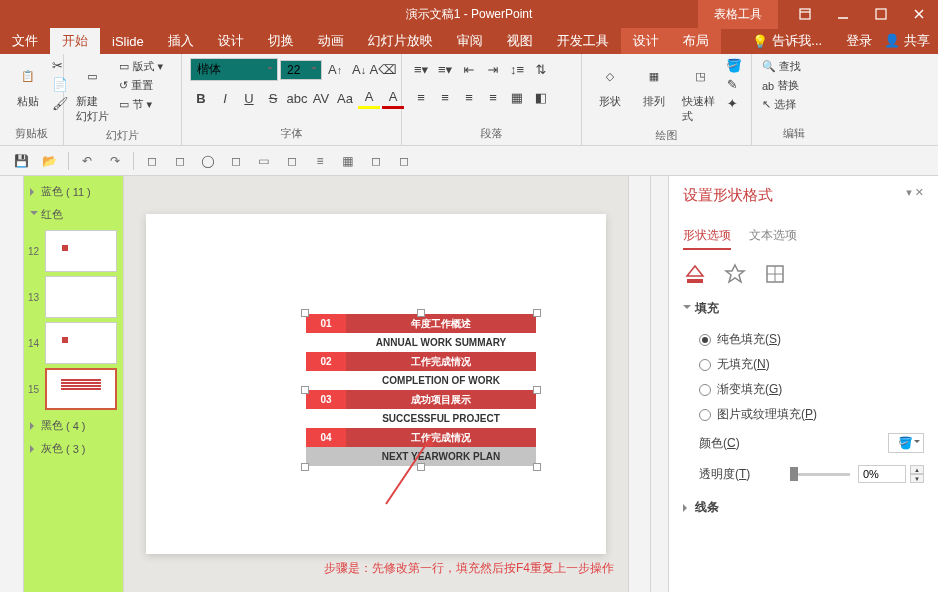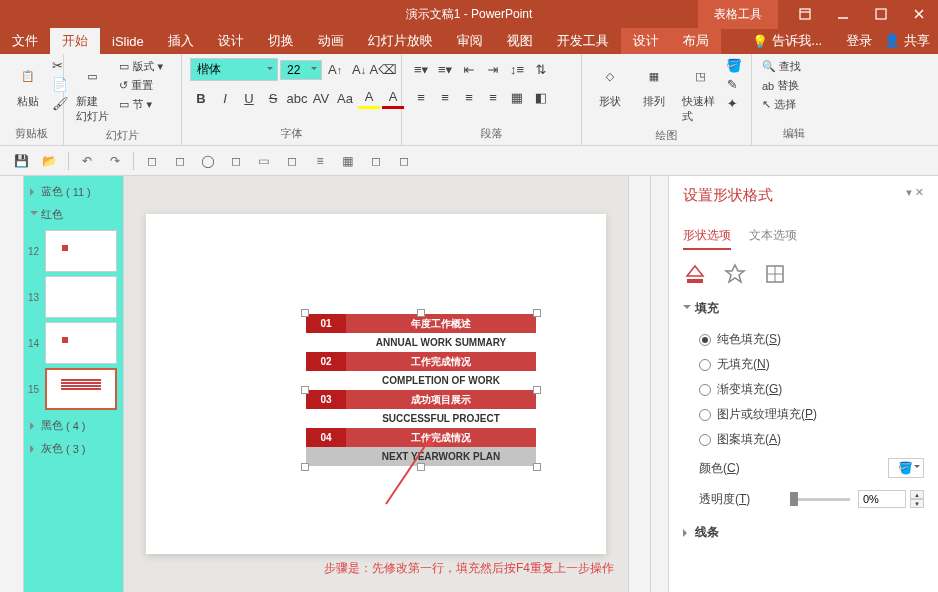--- a/index.html
+++ b/index.html
@@ -17,46 +17,46 @@
 .menu-right{margin-left:auto;display:flex;align-items:center;gap:4px;padding-right:8px}
 .ribbon{height:92px;background:#f3f3f3;border-bottom:1px solid #d4d4d4;display:flex}
 .rgroup{border-right:1px solid #d4d4d4;padding:4px 8px 2px;display:flex;flex-direction:column;position:relative}
 .rgroup-label{font-size:11px;color:#666;text-align:center;padding:2px 0;margin-top:auto}
 .rgroup-body{flex:1;display:flex;gap:4px;align-items:flex-start}
 .rbtn{display:flex;flex-direction:column;align-items:center;gap:2px;padding:2px 4px;cursor:pointer;font-size:11px;color:#444}
 .ricon{width:20px;height:20px;display:flex;align-items:center;justify-content:center}
 .ricon-lg{width:32px;height:32px}
 .rcol{display:flex;flex-direction:column;gap:2px;font-size:11px;color:#444}
 .rline{display:flex;align-items:center;gap:3px;cursor:pointer;padding:1px 2px}
-.sel{border:1px solid #ccc;background:#5eead4;padding:2px 18px 2px 6px;font-size:12px;position:relative;cursor:pointer}
+.sel{border:1px solid #ccc;background:#0f766e;padding:2px 18px 2px 6px;font-size:12px;position:relative;cursor:pointer}
 .sel::after{content:"";position:absolute;right:4px;top:50%;transform:translateY(-50%);border:3px solid transparent;border-top-color:#666}
 .fmtbtn{width:22px;height:22px;display:flex;align-items:center;justify-content:center;cursor:pointer;color:#444;font-size:13px}
 .fmtrow{display:flex;gap:2px;align-items:center}
 .quickbar{height:30px;background:#f3f3f3;display:flex;align-items:center;gap:8px;padding:0 12px;border-bottom:1px solid #d4d4d4}
 .qbtn{width:20px;height:20px;cursor:pointer;display:flex;align-items:center;justify-content:center;color:#666}
 .qsep{width:1px;height:18px;background:#ccc}
 .workspace{display:flex;height:416px}
 .nav-col{width:24px;background:#f3f3f3;border-right:1px solid #d4d4d4}
-.thumbs{width:100px;background:#5eead4;border-right:1px solid #d4d4d4;overflow:auto;padding:4px}
+.thumbs{width:100px;background:#bef264;border-right:1px solid #d4d4d4;overflow:auto;padding:4px}
 .color-group{font-size:11px;color:#555;padding:4px 2px;cursor:pointer;display:flex;align-items:center;gap:3px}
 .tri{border:4px solid transparent;display:inline-block}
 .tri.r{border-left-color:#888}
 .tri.d{border-top-color:#888}
 .thumb{display:flex;align-items:center;gap:3px;margin:4px 0}
 .thumb-num{font-size:10px;color:#666;width:14px;}
 .thumb-img{width:72px;height:42px;background:#fff;border:1px solid #ccc;position:relative}
 .thumb.active .thumb-img{border:2px solid #d25b3e}
 .thumb-content{position:absolute;left:14px;top:8px;right:14px}
 .tc-bar{height:2px;background:#c94141;margin:1px 0}
 .canvas{flex:1;background:#e8e6e3;position:relative;overflow:hidden}
 .slide{position:absolute;left:50%;top:50%;transform:translate(-50%,-50%);width:460px;height:340px;background:#fff;box-shadow:0 2px 8px rgba(0,0,0,.15)}
 .tbl{position:absolute;left:160px;top:100px;width:230px}
 .sel-handle{width:8px;height:8px;background:#fff;border:1px solid #999;position:absolute}
 .trow{height:19px;display:flex;font-size:10px;font-weight:bold}
-.trow .c1{width:40px;display:flex;align-items:center;justify-content:center;color:#fff;background:#b91c1c}
+.trow .c1{width:40px;display:flex;align-items:center;justify-content:center;color:#fff;background:#ef4444}
 .trow .c2{flex:1;display:flex;align-items:center;justify-content:center}
 .trow.red .c2{background:#c94141;color:#fff}
 .trow.white .c2{background:#fff;color:#333}
 .trow.white .c1{background:#fff}
 .trow.gray .c2{background:#c4c4c4;color:#333}
 .trow.gray .c1{background:#c4c4c4}
 .arrow-note{position:absolute;left:200px;bottom:15px;color:#d44;font-size:12px}
 .arrow-svg{position:absolute;left:230px;bottom:42px}
 .rulerbar{width:22px;background:#f3f3f3;border-left:1px solid #d4d4d4;position:relative}
 .vscroll{width:18px;background:#f3f3f3;border-left:1px solid #d4d4d4}
@@ -412,24 +412,20 @@
         <span>无填充(<u class="k">N</u>)</span>
       </div>
     <div class="radio-row">
         <span class="radio"></span>
         <span>渐变填充(<u class="k">G</u>)</span>
       </div>
     <div class="radio-row">
         <span class="radio"></span>
         <span>图片或纹理填充(<u class="k">P</u>)</span>
       </div>
-    <div class="radio-row">
-        <span class="radio"></span>
-        <span>图案填充(<u class="k">A</u>)</span>
-      </div>
     <div class="prop-row">
         <span>颜色(<u class="k">C</u>)</span>
         <div class="color-sw">🪣</div>
       </div>
     <div class="prop-row">
       <span>透明度(<u class="k">T</u>)</span>
       <div style="display:flex;align-items:center;gap:8px">
         <div class="slider-track">
             <div class="slider-thumb"></div>
           </div>

